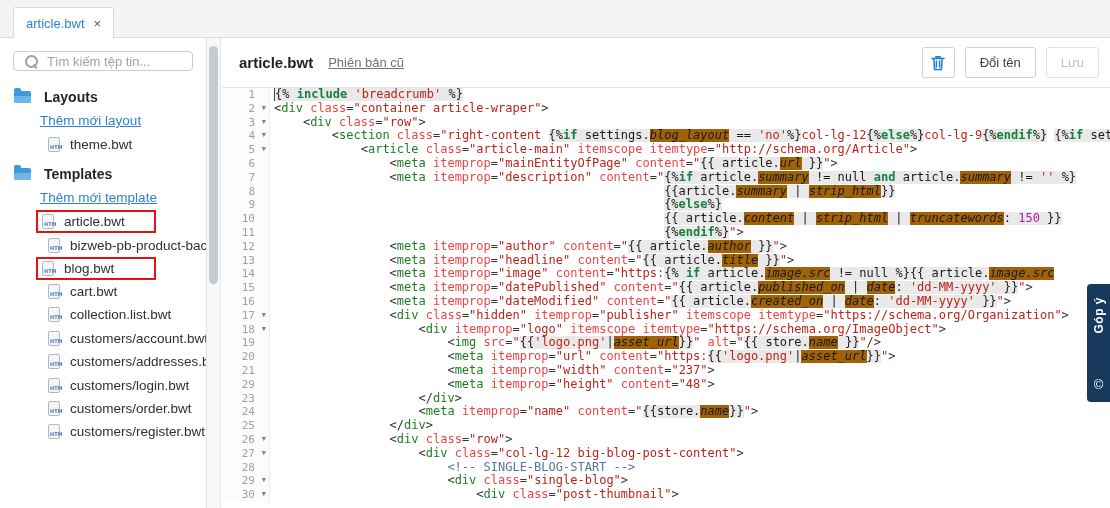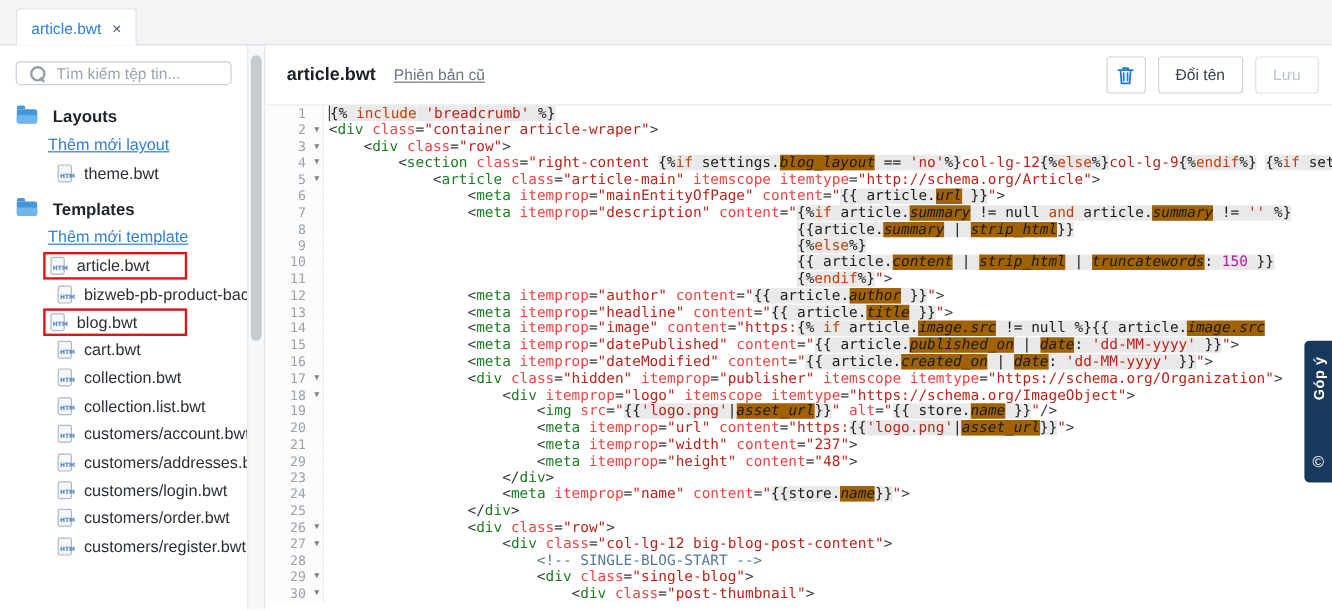--- a/index.html
+++ b/index.html
@@ -51,21 +51,21 @@
   .g .fold { position:absolute; right:3px; top:0px; font-size:7px; color:#7a828a; cursor:pointer; }
   .c { flex:1; white-space:pre; padding-left:4px; overflow:hidden; color:#333; }
   .caret { border-left:1px solid #444; }
 
   .tk-pln { color:#333; }
   .tk-tag { color:#1e7d22; }
   .tk-attr { color:#ef4444; }
   .tk-str { color:#bb241a; }
   .tk-com { color:#557799; }
   .tk-lq  { color:#1a1a1a; background:#e9e9e9; }
-  .tk-lkw { color:#c2410c; font-weight:normal; background:#e9e9e9; }
+  .tk-lkw { color:#15803d; font-weight:bold; background:#e9e9e9; }
   .tk-lvar{ color:#1a1a1a; font-style:italic; background:#a16207; }
   .tk-lstr{ color:#bb241a; background:#e9e9e9; }
   .tk-lnum{ color:#b01a9e; background:#e9e9e9; }
 
   
   .feedback-tab { position:absolute; right:0; top:284px; width:23px; height:118px; background:#173a5c; border-radius:4px 0 0 4px; display:flex; flex-direction:column; align-items:center; justify-content:space-between; padding:13px 0 11px 0; z-index:5; cursor:pointer; }
   .feedback-label { writing-mode:vertical-rl; transform:rotate(180deg); color:#fff; font-size:12px; font-weight:bold; letter-spacing:.5px; }
   .feedback-icon { color:#fff; font-size:13px; line-height:1; }
 </style>
 </head>
@@ -106,24 +106,20 @@
         <span class="htm-icon"></span>
         <span>bizweb-pb-product-bacl</span>
       </div>
       <div class="file-row boxed">
         <span class="htm-icon"></span>
         <span>blog.bwt</span>
       </div>
       <div class="file-row">
         <span class="htm-icon"></span>
         <span>cart.bwt</span>
-      </div>
-      <div class="file-row">
-        <span class="htm-icon"></span>
-        <span>collection.bwt</span>
       </div>
       <div class="file-row">
         <span class="htm-icon"></span>
         <span>collection.list.bwt</span>
       </div>
       <div class="file-row">
         <span class="htm-icon"></span>
         <span>customers/account.bwt</span>
       </div>
       <div class="file-row">

